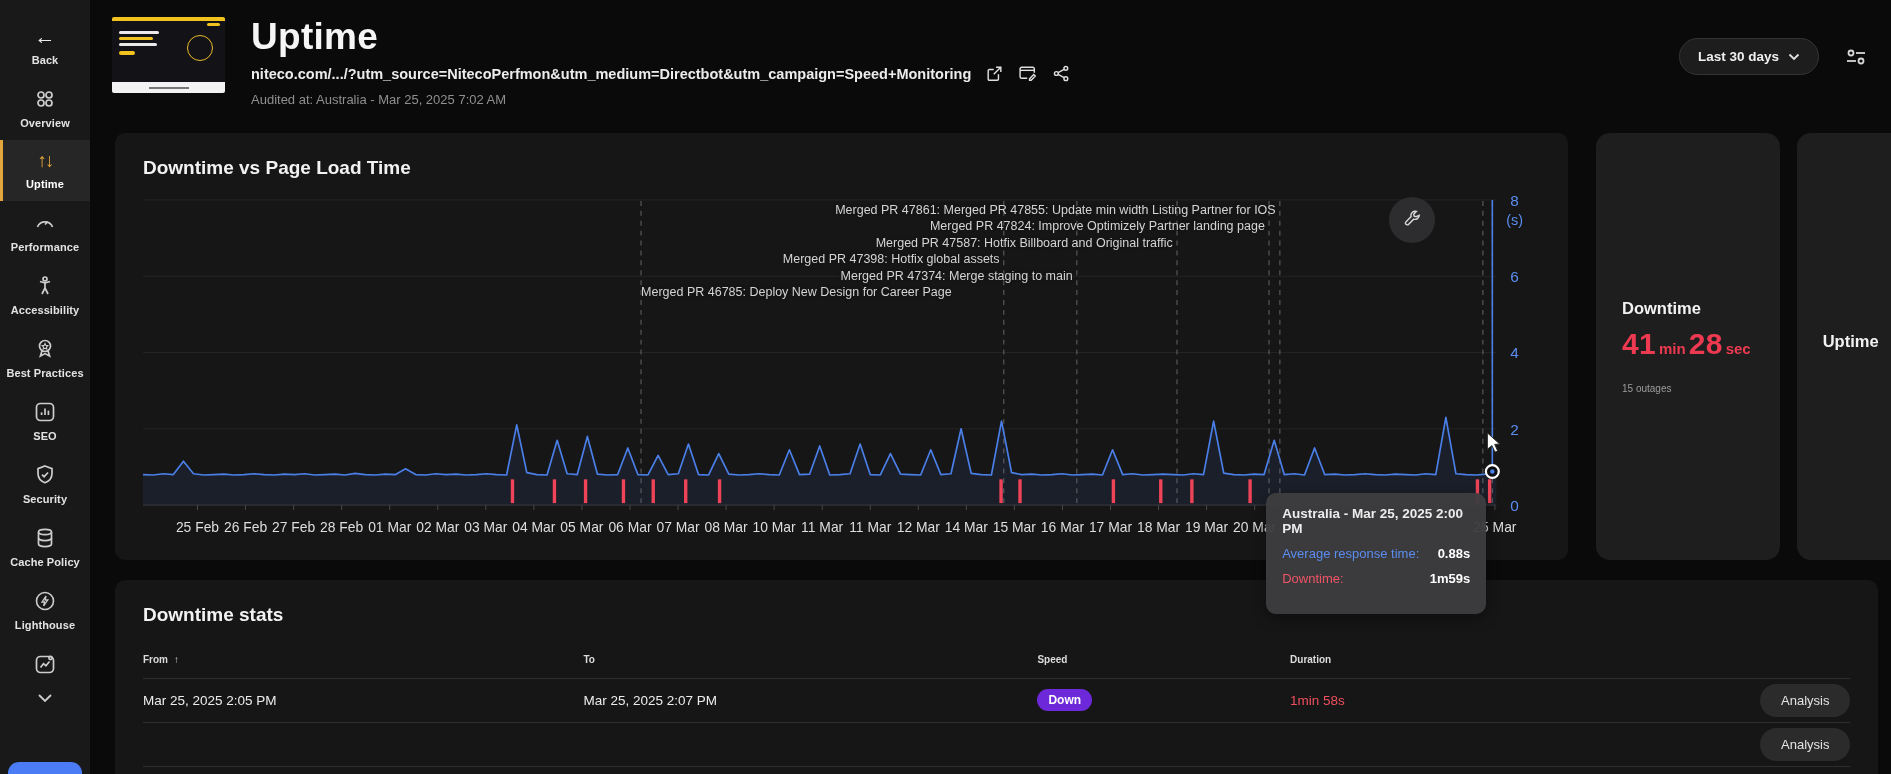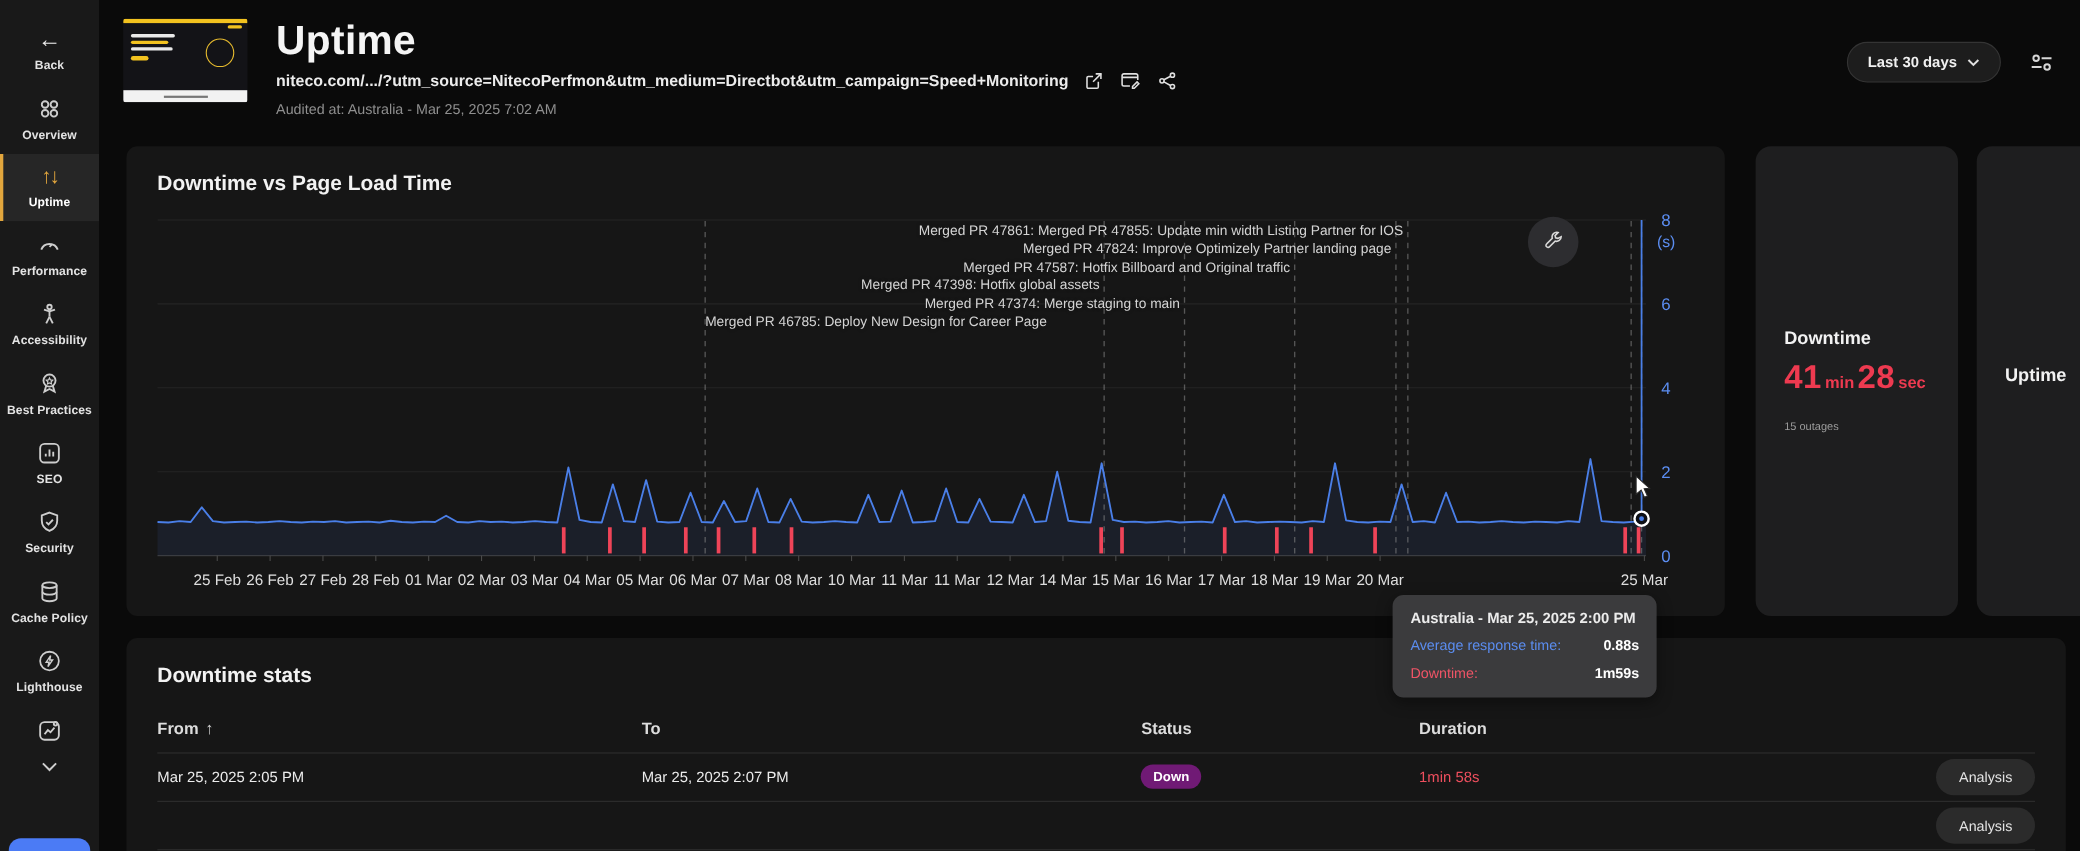--- a/index.html
+++ b/index.html
@@ -49,21 +49,21 @@
   .content { flex:1; padding:21px 13px 0 25px; min-width:0; }
   .row { display:flex; gap:28px; padding-right:16px; }
   .panel { background:#161616; border-radius:10px; }
   .chart-panel { flex:1; min-width:0; padding:24px 28px 18px; }
   .chart-panel h2 { font-size:19px; font-weight:bold; margin:0; color:#f2f2f2; }
   .chart-wrap { position:relative; margin-top:14px; }
   .chart-svg { width:100%; display:block; }
   .overlay { position:absolute; inset:0; pointer-events:none; }
   .anno { position:absolute; font-size:12.5px; color:#d4d4d4; white-space:nowrap; text-shadow:0 0 3px #161616; }
   .wrench-btn { position:absolute; left:89.2%; top:4px; width:46px; height:46px; border-radius:50%; background:#2d2d30; display:flex; align-items:center; justify-content:center; pointer-events:auto; cursor:pointer; }
-  .tip { position:absolute; left:80.4%; top:300px; width:240px; background:rgba(61,61,64,.96); border-radius:10px; padding:13px 16px 15px; z-index:5; box-shadow:0 4px 14px rgba(0,0,0,.4);margin-top:48px; }
+  .tip { position:absolute; left:80.4%; top:300px; width:220px; background:rgba(61,61,64,.96); border-radius:10px; padding:13px 16px 28px; z-index:5; box-shadow:0 4px 14px rgba(0,0,0,.4); }
   .tip-title { font-size:13.5px; font-weight:bold; color:#ececec; }
   .tip-row { display:flex; justify-content:space-between; align-items:center; font-size:13px; margin-top:10px; }
   .tip-row .v { font-weight:bold; color:#fff; }
   .tip-blue { color:#5b8df0; }
   .tip-red { color:#ef5466; }
 
   
   .cards { width:266px; flex-shrink:0; display:flex; gap:17px; }
   .card { background:#1e1e1f; border-radius:14px; padding:18px 26px; min-height:124px; display:flex; flex-direction:column; justify-content:center; }
   .card.first { min-height:136px; }
@@ -71,25 +71,25 @@
   .big { font-size:30px; font-weight:bold; letter-spacing:.3px; }
   .unit { font-size:15px; font-weight:bold; margin:0 3px; }
   .val-red { color:#ee3a50; }
   .val-green { color:#3ecf52; }
   .val-blue { color:#4576f5; }
   .card .sub { font-size:10px; color:#9c9c9c; margin-top:22px; }
 
   
   .stats-panel { margin-top:20px; padding:24px 28px; height:210px; }
   .stats-panel h2 { font-size:19px; font-weight:bold; margin:0; color:#f2f2f2; }
-  .t-head { display:flex; align-items:center; margin-top:28px; padding-bottom:13px; border-bottom:1px solid #2e2e2e; color:#dcdcdc; font-size:15px; font-weight:bold; }
+  .t-head { display:flex; align-items:center; margin-top:28px; padding-bottom:13px; border-bottom:1px solid #2e2e2e; color:#dcdcdc; font-size:10px; font-weight:bold; }
   .c1 { width:25.8%; } .c2 { width:26.6%; } .c3 { width:14.8%; } .c4 { flex:1; }
   .sort-arrow { margin-left:6px; color:#cfcfcf; }
   .t-row { display:flex; align-items:center; height:44px; border-bottom:1px solid #2e2e2e; font-size:13.5px; color:#ececec; }
-  .pill-down { display:inline-block; background:#701a75; color:#fff; border-radius:12px; padding:4px 11px; font-size:12px; font-weight:bold; }
+  .pill-down { display:inline-block; background:#6d28d9; color:#fff; border-radius:12px; padding:4px 11px; font-size:12px; font-weight:bold; }
   .dur { color:#ef4f5e; }
   .btn-analysis { background:#2b2b2b; border:none; color:#e3e3e3; border-radius:18px; padding:9px 21px; font-size:13px; cursor:pointer; font-family:inherit; }
   .c5 { width:90px; display:flex; justify-content:flex-start; }
 </style>
 </head>
 <body>
 
 <div class="app">
 
   <aside class="sidebar">
@@ -394,21 +394,21 @@
             </div>
           </div>
         </div>
       </div>
 
       <section class="panel stats-panel">
         <h2>Downtime stats</h2>
         <div class="t-head">
           <div class="c1"><span>From</span><span class="sort-arrow">↑</span></div>
           <div class="c2"><span>To</span></div>
-          <div class="c3"><span>Status</span></div>
+          <div class="c3"><span>Speed</span></div>
           <div class="c4"><span>Duration</span></div>
           <div class="c5"></div>
         </div>
         <div id="tBody">
             <div class="t-row">
               <div class="c1">Mar 25, 2025 2:05 PM</div>
               <div class="c2">Mar 25, 2025 2:07 PM</div>
               <div class="c3"><span class="pill-down">Down</span></div>
               <div class="c4 dur">1min 58s</div>
               <div class="c5">

